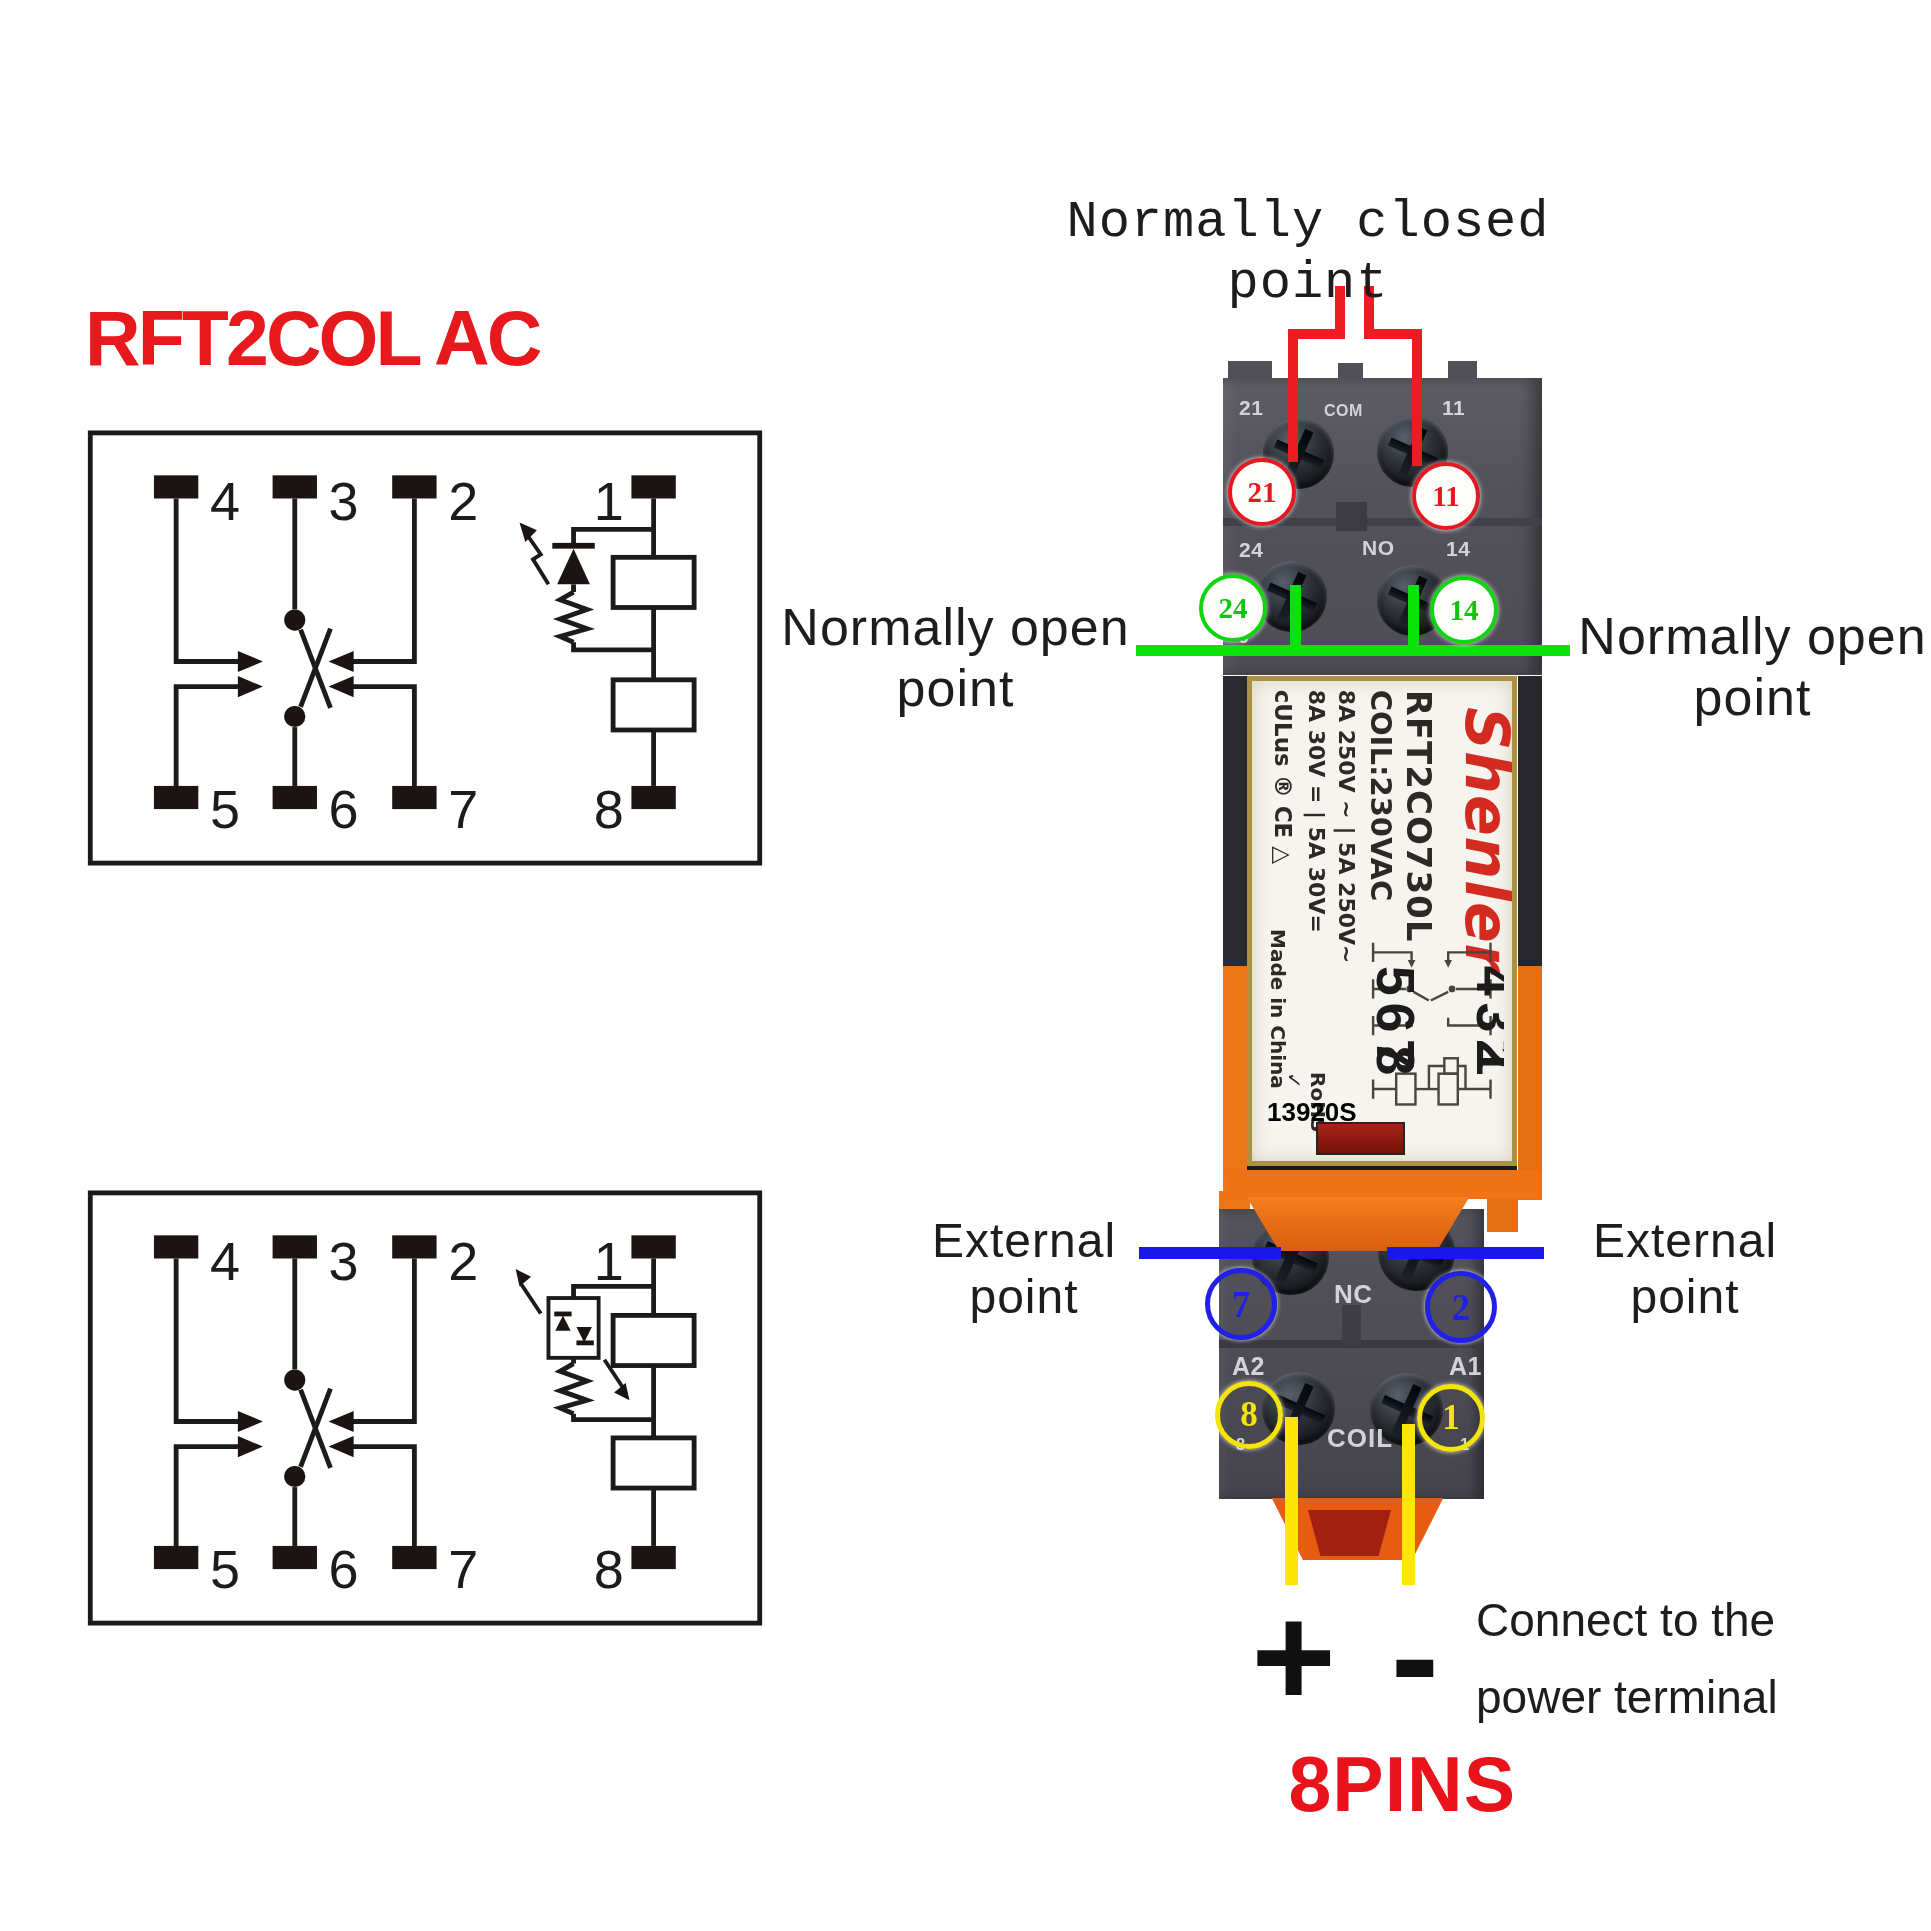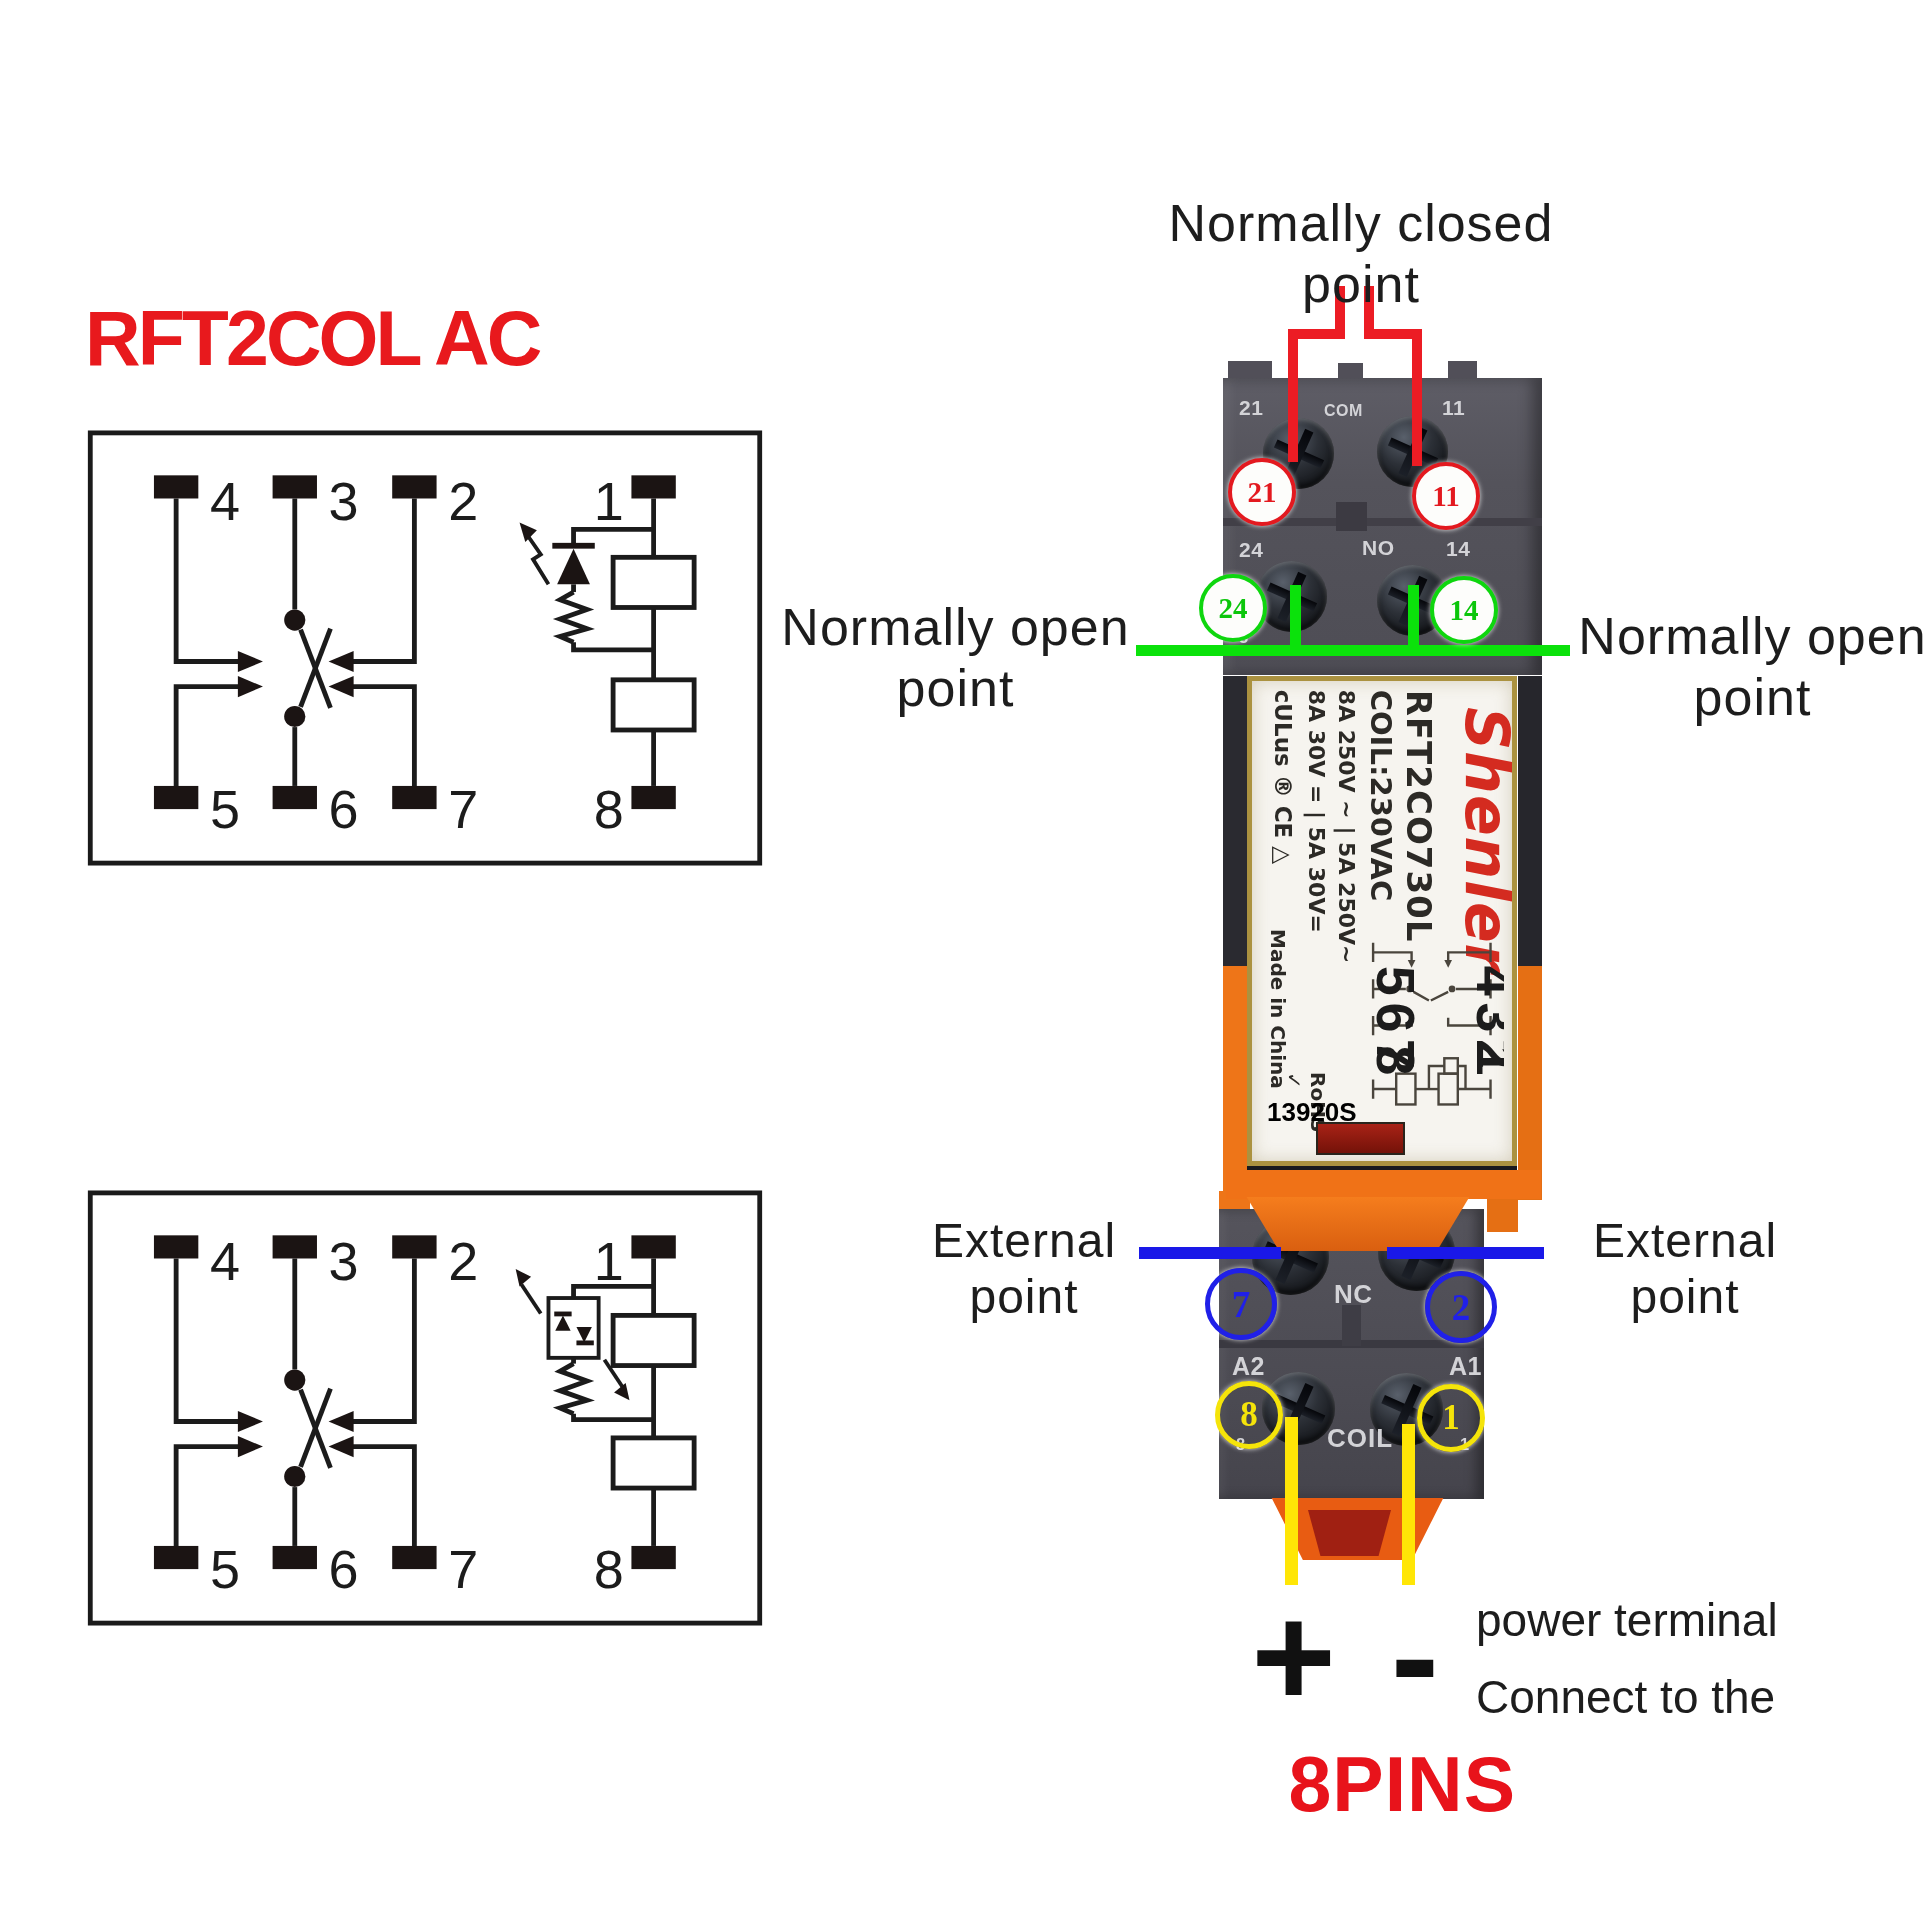--- a/index.html
+++ b/index.html
@@ -299,43 +299,43 @@
   <div class="badge blue" style="left:1425px;top:1271px;width:62px;height:62px;">
       <span>2</span>
     </div>
   <div class="badge yellow" style="left:1215px;top:1381px;width:58px;height:58px;">
       <span>8</span>
     </div>
   <div class="badge yellow" style="left:1417px;top:1384px;width:58px;height:58px;">
       <span>1</span>
     </div>
 
-  <div class="ann ann-xl" style="left:1110px;top:193px;width:502px;">
+  <div class="ann ann-xl" style="left:1057px;top:193px;width:502px;font-family:Liberation Mono, monospace;">
     <span style="display:block;">Normally closed</span>
     <span style="display:block;">point</span>
   </div>
   <div class="ann ann-xl" style="left:772px;top:597px;width:367px;">
     <span style="display:block;">Normally open</span>
     <span style="display:block;">point</span>
   </div>
   <div class="ann ann-xl" style="left:1574px;top:606px;width:357px;">
     <span style="display:block;">Normally open</span>
     <span style="display:block;">point</span>
   </div>
   <div class="ann ann-l" style="left:879px;top:1213px;width:290px;">
     <span style="display:block;">External</span>
     <span style="display:block;">point</span>
   </div>
   <div class="ann ann-l" style="left:1540px;top:1213px;width:290px;">
     <span style="display:block;">External</span>
     <span style="display:block;">point</span>
   </div>
   <div class="ann" style="left:1476px;top:1582px;width:406px;text-align:left;font-size:46px;line-height:77px;letter-spacing:0;">
+    <span style="display:block;">Connect to the</span>
     <span style="display:block;">power terminal</span>
-    <span style="display:block;">Connect to the</span>
   </div>
 
   <div class="abs" style="left:1221px;top:1574px;width:145px;height:164px;line-height:164px;text-align:center;
        font-size:145px;font-weight:900;color:#111;">+</div>
   <div class="abs" style="left:1352px;top:1574px;width:126px;height:164px;line-height:164px;text-align:center;
        font-size:145px;font-weight:900;color:#111;">-</div>
   <div class="abs" style="left:1188px;top:1740px;width:328px;text-align:right;font-size:77px;font-weight:bold;
        color:#e8131b;letter-spacing:1px;">8PINS</div>
 
 </div>

